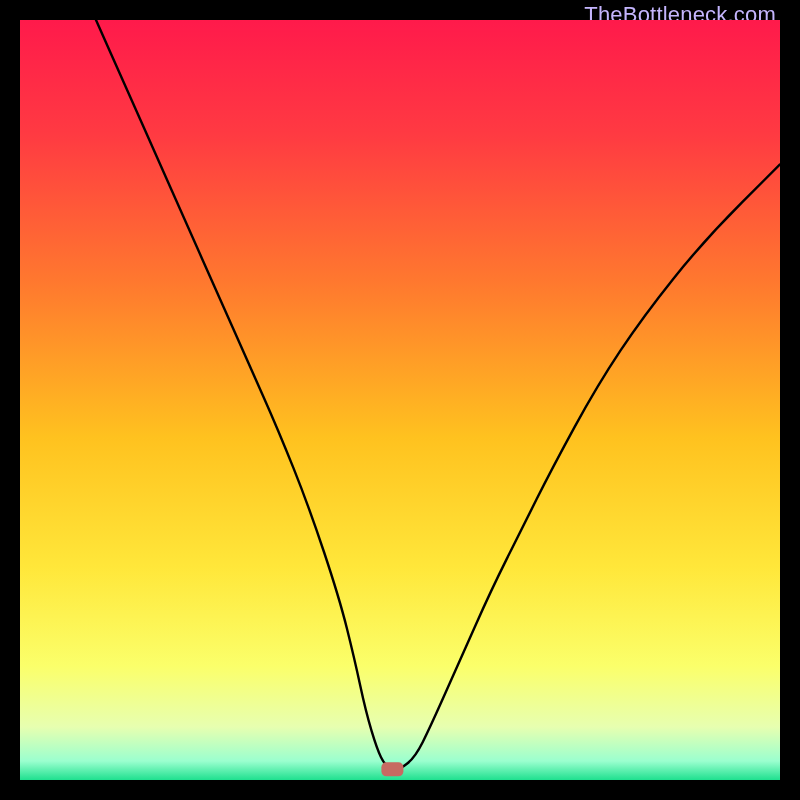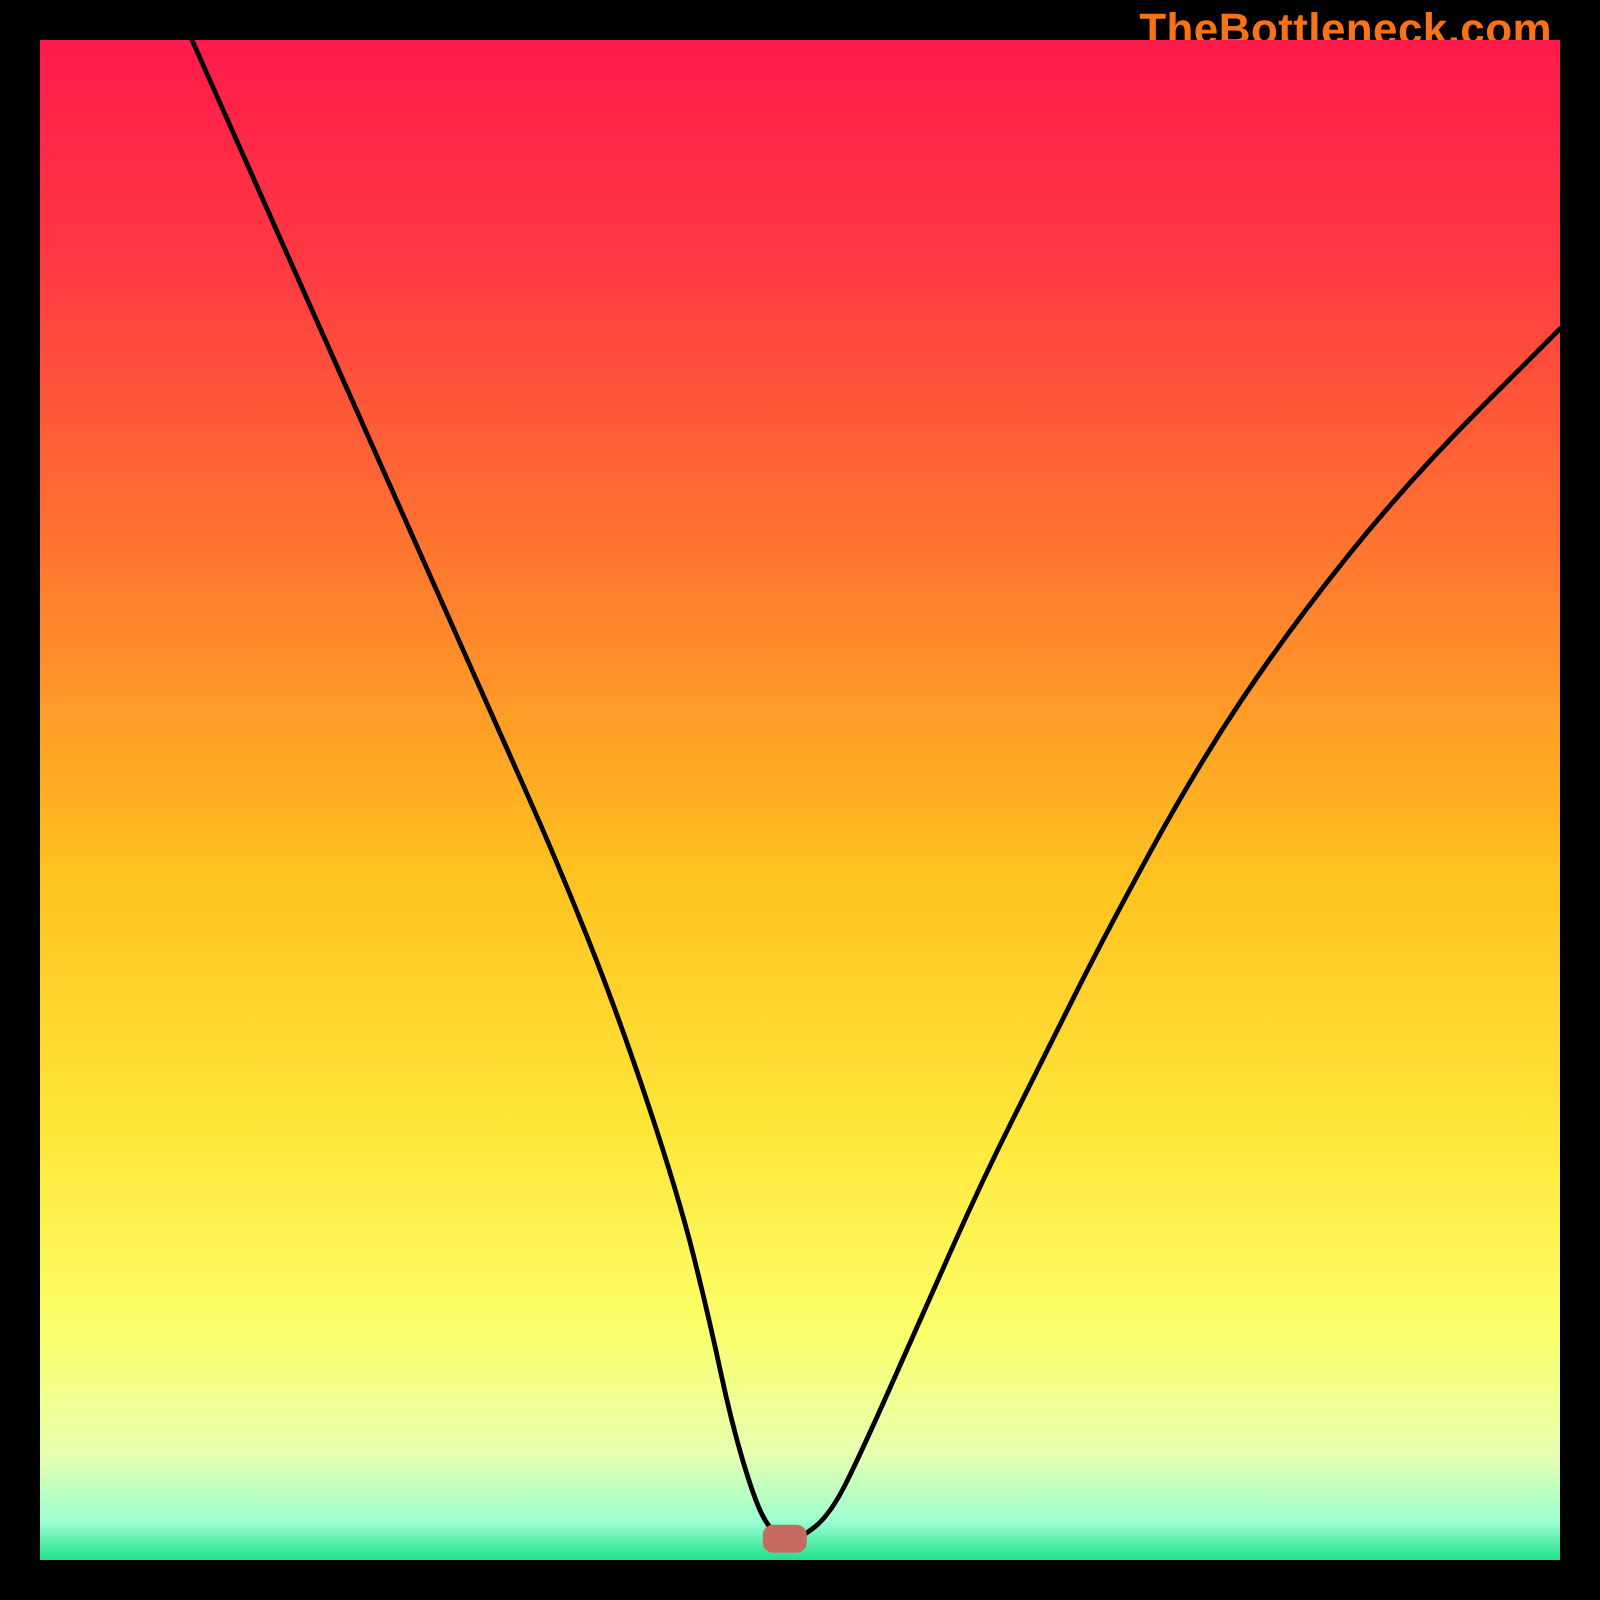--- a/index.html
+++ b/index.html
@@ -23,24 +23,24 @@
     position: absolute;
     left: 0;
     top: 0;
     width: 760px;
     height: 760px;
   }
   .watermark {
     position: absolute;
     top: 2px;
     right: 24px;
-    color: #f97316;
+    color: #c4b5fd;
     font-size: 22px;
     letter-spacing: 0.2px;
-    font-weight: 700;
+    font-weight: 400;
   }
   svg { display: block; }
 </style>
 </head>
 <body>
 
 <div class="watermark">TheBottleneck.com</div>
 
 <div class="frame">
   <svg class="plot" viewBox="0 0 760 760" preserveAspectRatio="none">

